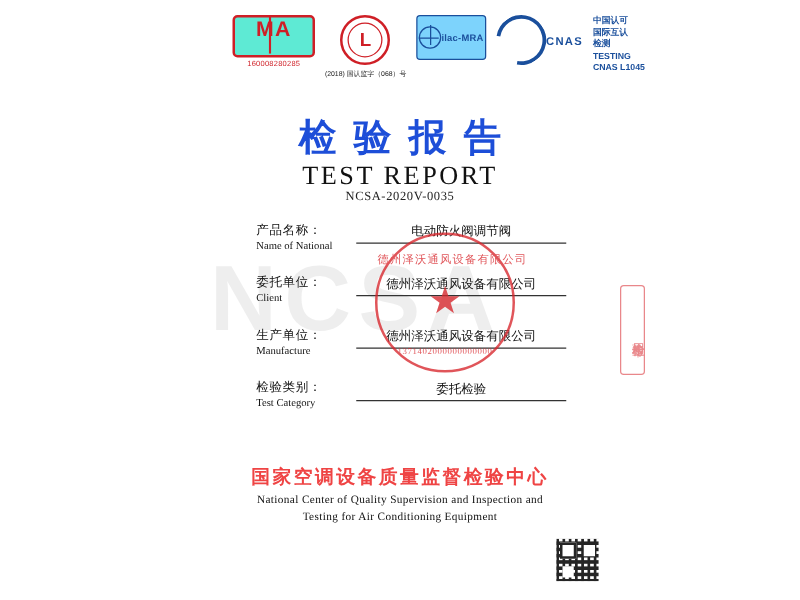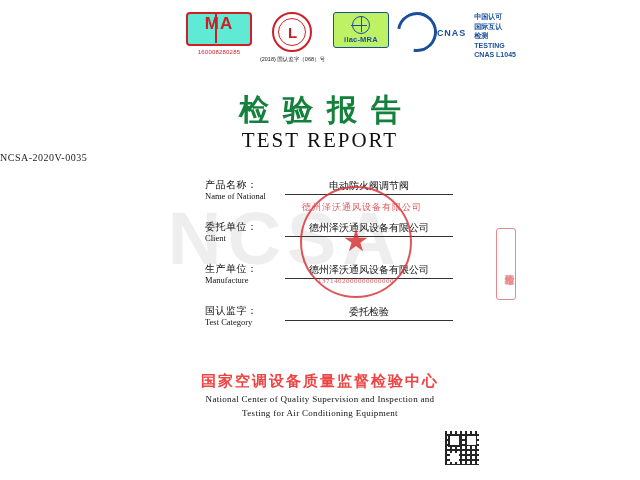--- a/index.html
+++ b/index.html
@@ -100,23 +100,22 @@
     font-family: "Liberation Sans", sans-serif;
     font-size: 5.5px;
     white-space: nowrap;
   }
 
   
   .ilac {
     width: 54px; height: 34px;
     border: 1.5px solid #1a4f9c;
     border-radius: 3px;
-    background: #bef264;
-    display: flex;
-    flex-direction: column;
+    background: #7dd3fc;
+    display: flex;
     align-items: center;
     justify-content: center;
     overflow: hidden;
   }
   .ilac .globe {
     width: 16px; height: 16px;
     border: 1.5px solid #1a4f9c;
     border-radius: 50%;
     position: relative;
     margin-bottom: 1px;
@@ -179,37 +178,38 @@
   
   .title-cn {
     position: absolute;
     top: 90px;
     left: 0; right: 0;
     text-align: center;
     font-family: "Liberation Serif", serif;
     font-size: 30px;
     letter-spacing: 14px;
     text-indent: 14px;
-    color: #15803d;
+    color: #1d4ed8;
     font-weight: bold;
   }
   .title-en {
     position: absolute;
     top: 128px;
     left: 0; right: 0;
     text-align: center;
     font-family: "Liberation Serif", serif;
     font-size: 21px;
     letter-spacing: 2px;
     color: #111;
   }
   .report-no {
     position: absolute;
     top: 152px;
     left: 0; right: 0;
+    text-align: center;
     font-family: "Liberation Serif", serif;
     font-size: 10px;
     letter-spacing: 0.5px;
     color: #222;
   }
 
   
   .fields {
     position: absolute;
     left: 205px;
@@ -450,21 +450,21 @@
     <div class="field">
       <div class="labels">
         <div class="lab-cn">生产单位：</div>
         <div class="lab-en">Manufacture</div>
       </div>
       <div class="value">德州泽沃通风设备有限公司</div>
     </div>
 
     <div class="field">
       <div class="labels">
-        <div class="lab-cn">国认监字：</div>
+        <div class="lab-cn">检验类别：</div>
         <div class="lab-en">Test Category</div>
       </div>
       <div class="value">委托检验</div>
     </div>
   </div>
 
   <div class="seal">
     <div class="arc-top">德州泽沃通风设备有限公司</div>
     <div class="star">★</div>
     <div class="arc-bottom">1371402000000000000</div>

